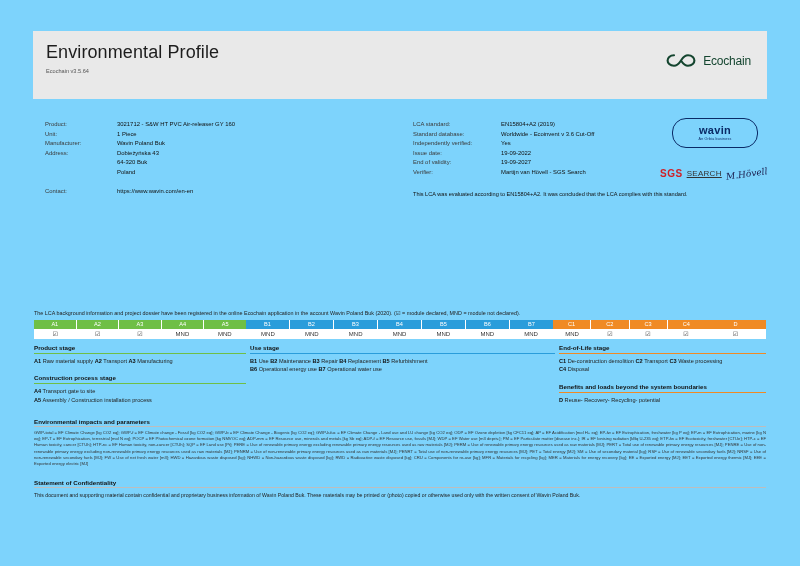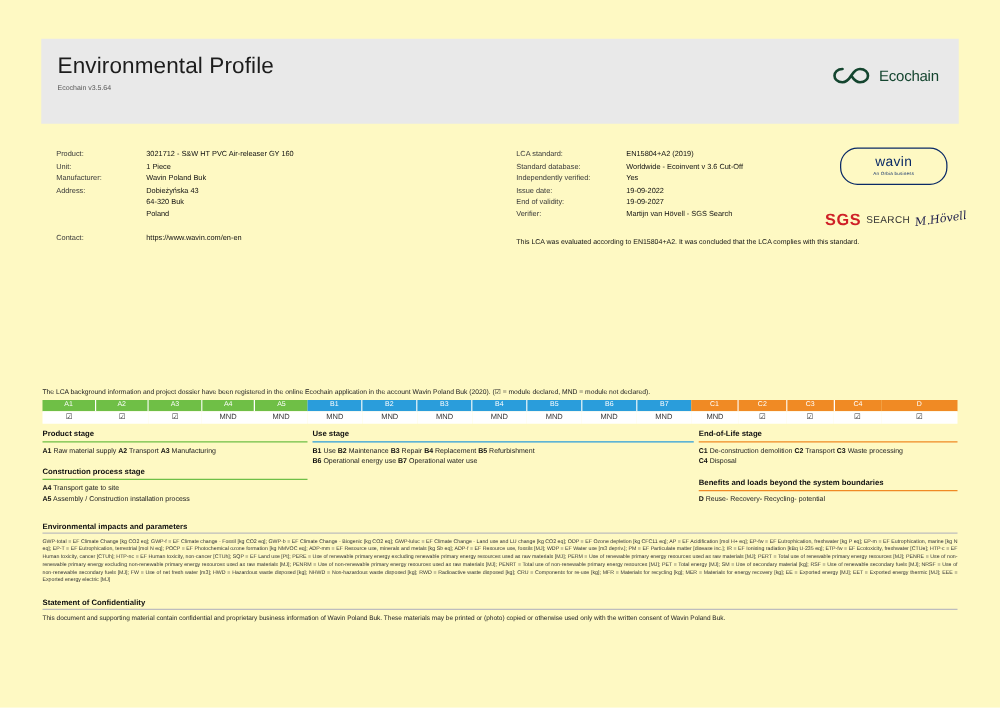--- a/index.html
+++ b/index.html
@@ -11,21 +11,21 @@
     width: 800px;
     height: 566px;
     font-family: "Liberation Sans", sans-serif;
     color: #000;
     overflow: hidden;
   }
   .page {
     position: relative;
     width: 800px;
     height: 566px;
-    background: #fef9c3;
+    background: #7dd3fc;
   }
 
   
   .header {
     position: absolute;
     left: 33px;
     top: 31px;
     width: 734px;
     height: 68px;
     background: #e9e9e9;
@@ -121,50 +121,51 @@
     border: 1px solid #0a2a66;
     border-radius: 14px;
     display: flex;
     flex-direction: column;
     align-items: center;
     justify-content: center;
   }
   .wavin-word {
     font-size: 11px;
     color: #0a2a66;
-    font-weight: 400;
+    font-weight: 700;
     letter-spacing: 0.3px;
     line-height: 11px;
   }
   .wavin-sub {
     font-size: 3.6px;
     color: #0a2a66;
     letter-spacing: 0.2px;
     margin-top: 1px;
   }
 
   .sgs-row {
     position: absolute;
     left: 660px;
     top: 168px;
     width: 100px;
     display: flex;
     align-items: center;
     gap: 4px;
   }
   .sgs-mark {
-    font-size: 13px;
+    font-size: 10px;
     font-weight: 700;
     color: #cf2027;
     letter-spacing: 0.5px;
   }
   .sgs-search {
     font-size: 8px;
     color: #333;
     letter-spacing: 0.3px;
+    text-decoration: underline;
   }
   .sgs-signature {
     font-size: 9px;
     color: #1a1a4a;
     font-style: italic;
     font-family: "DejaVu Serif", serif;
     transform: rotate(-8deg);
   }
 
   .eval-note {

